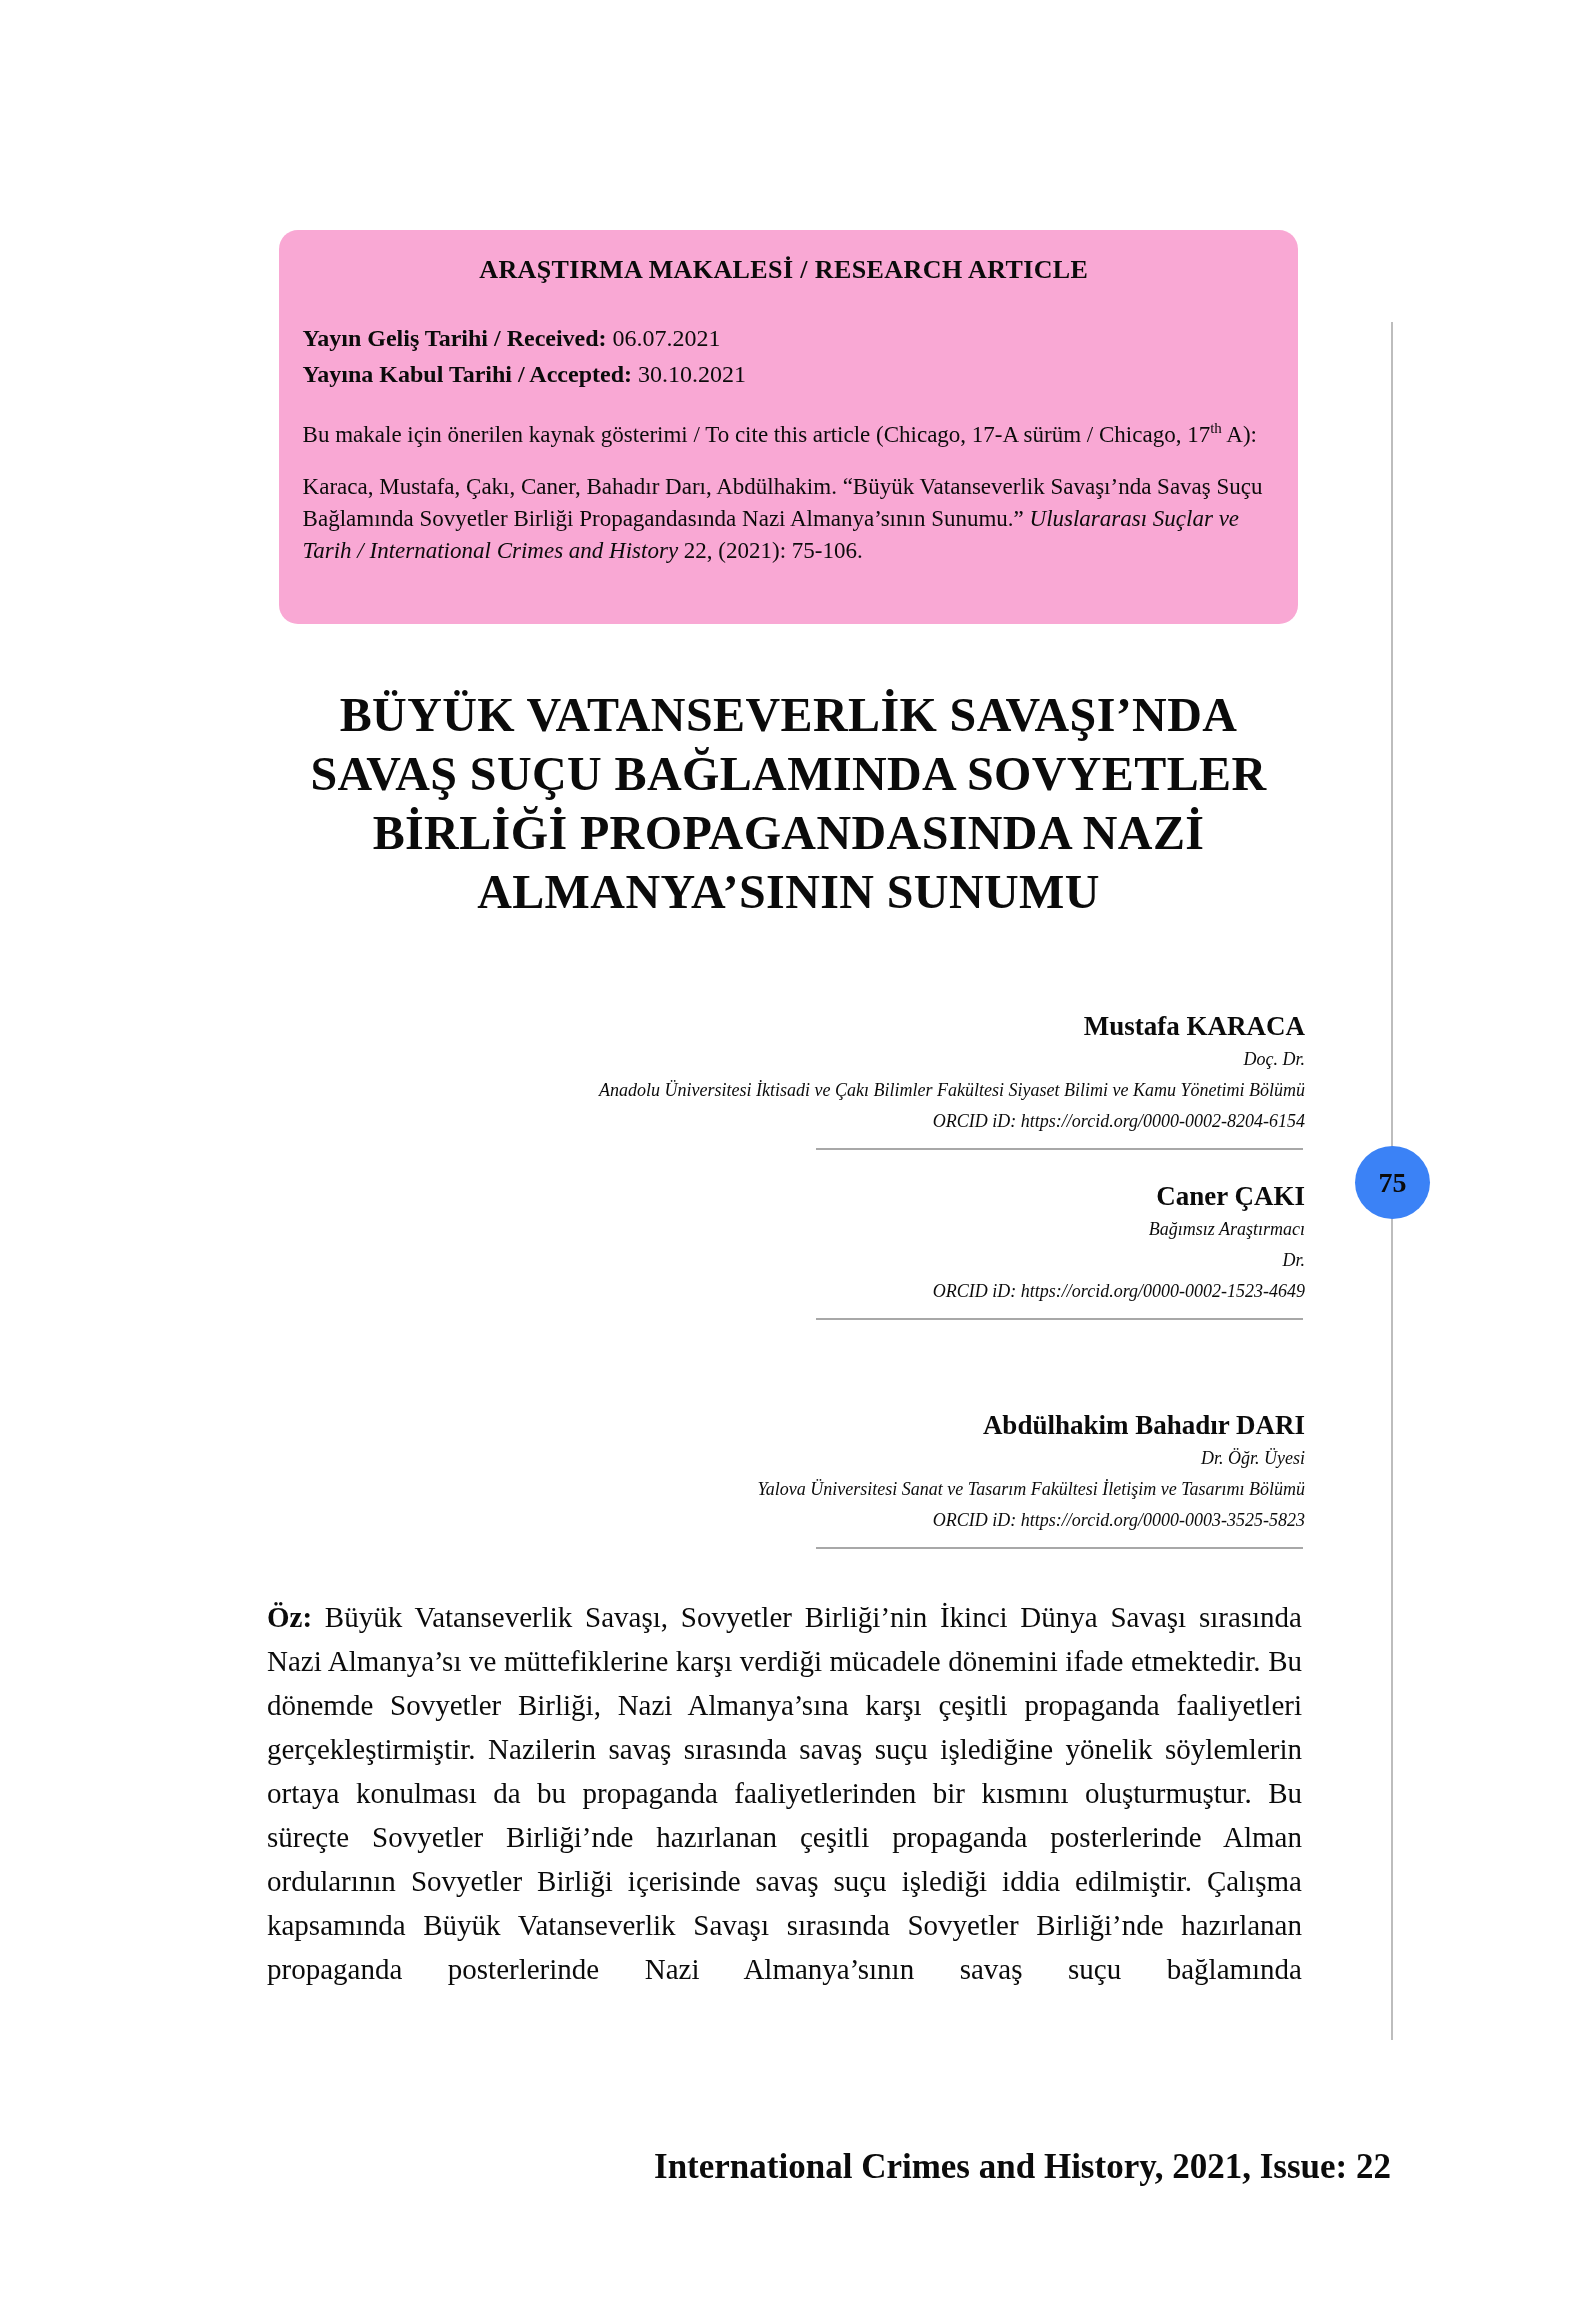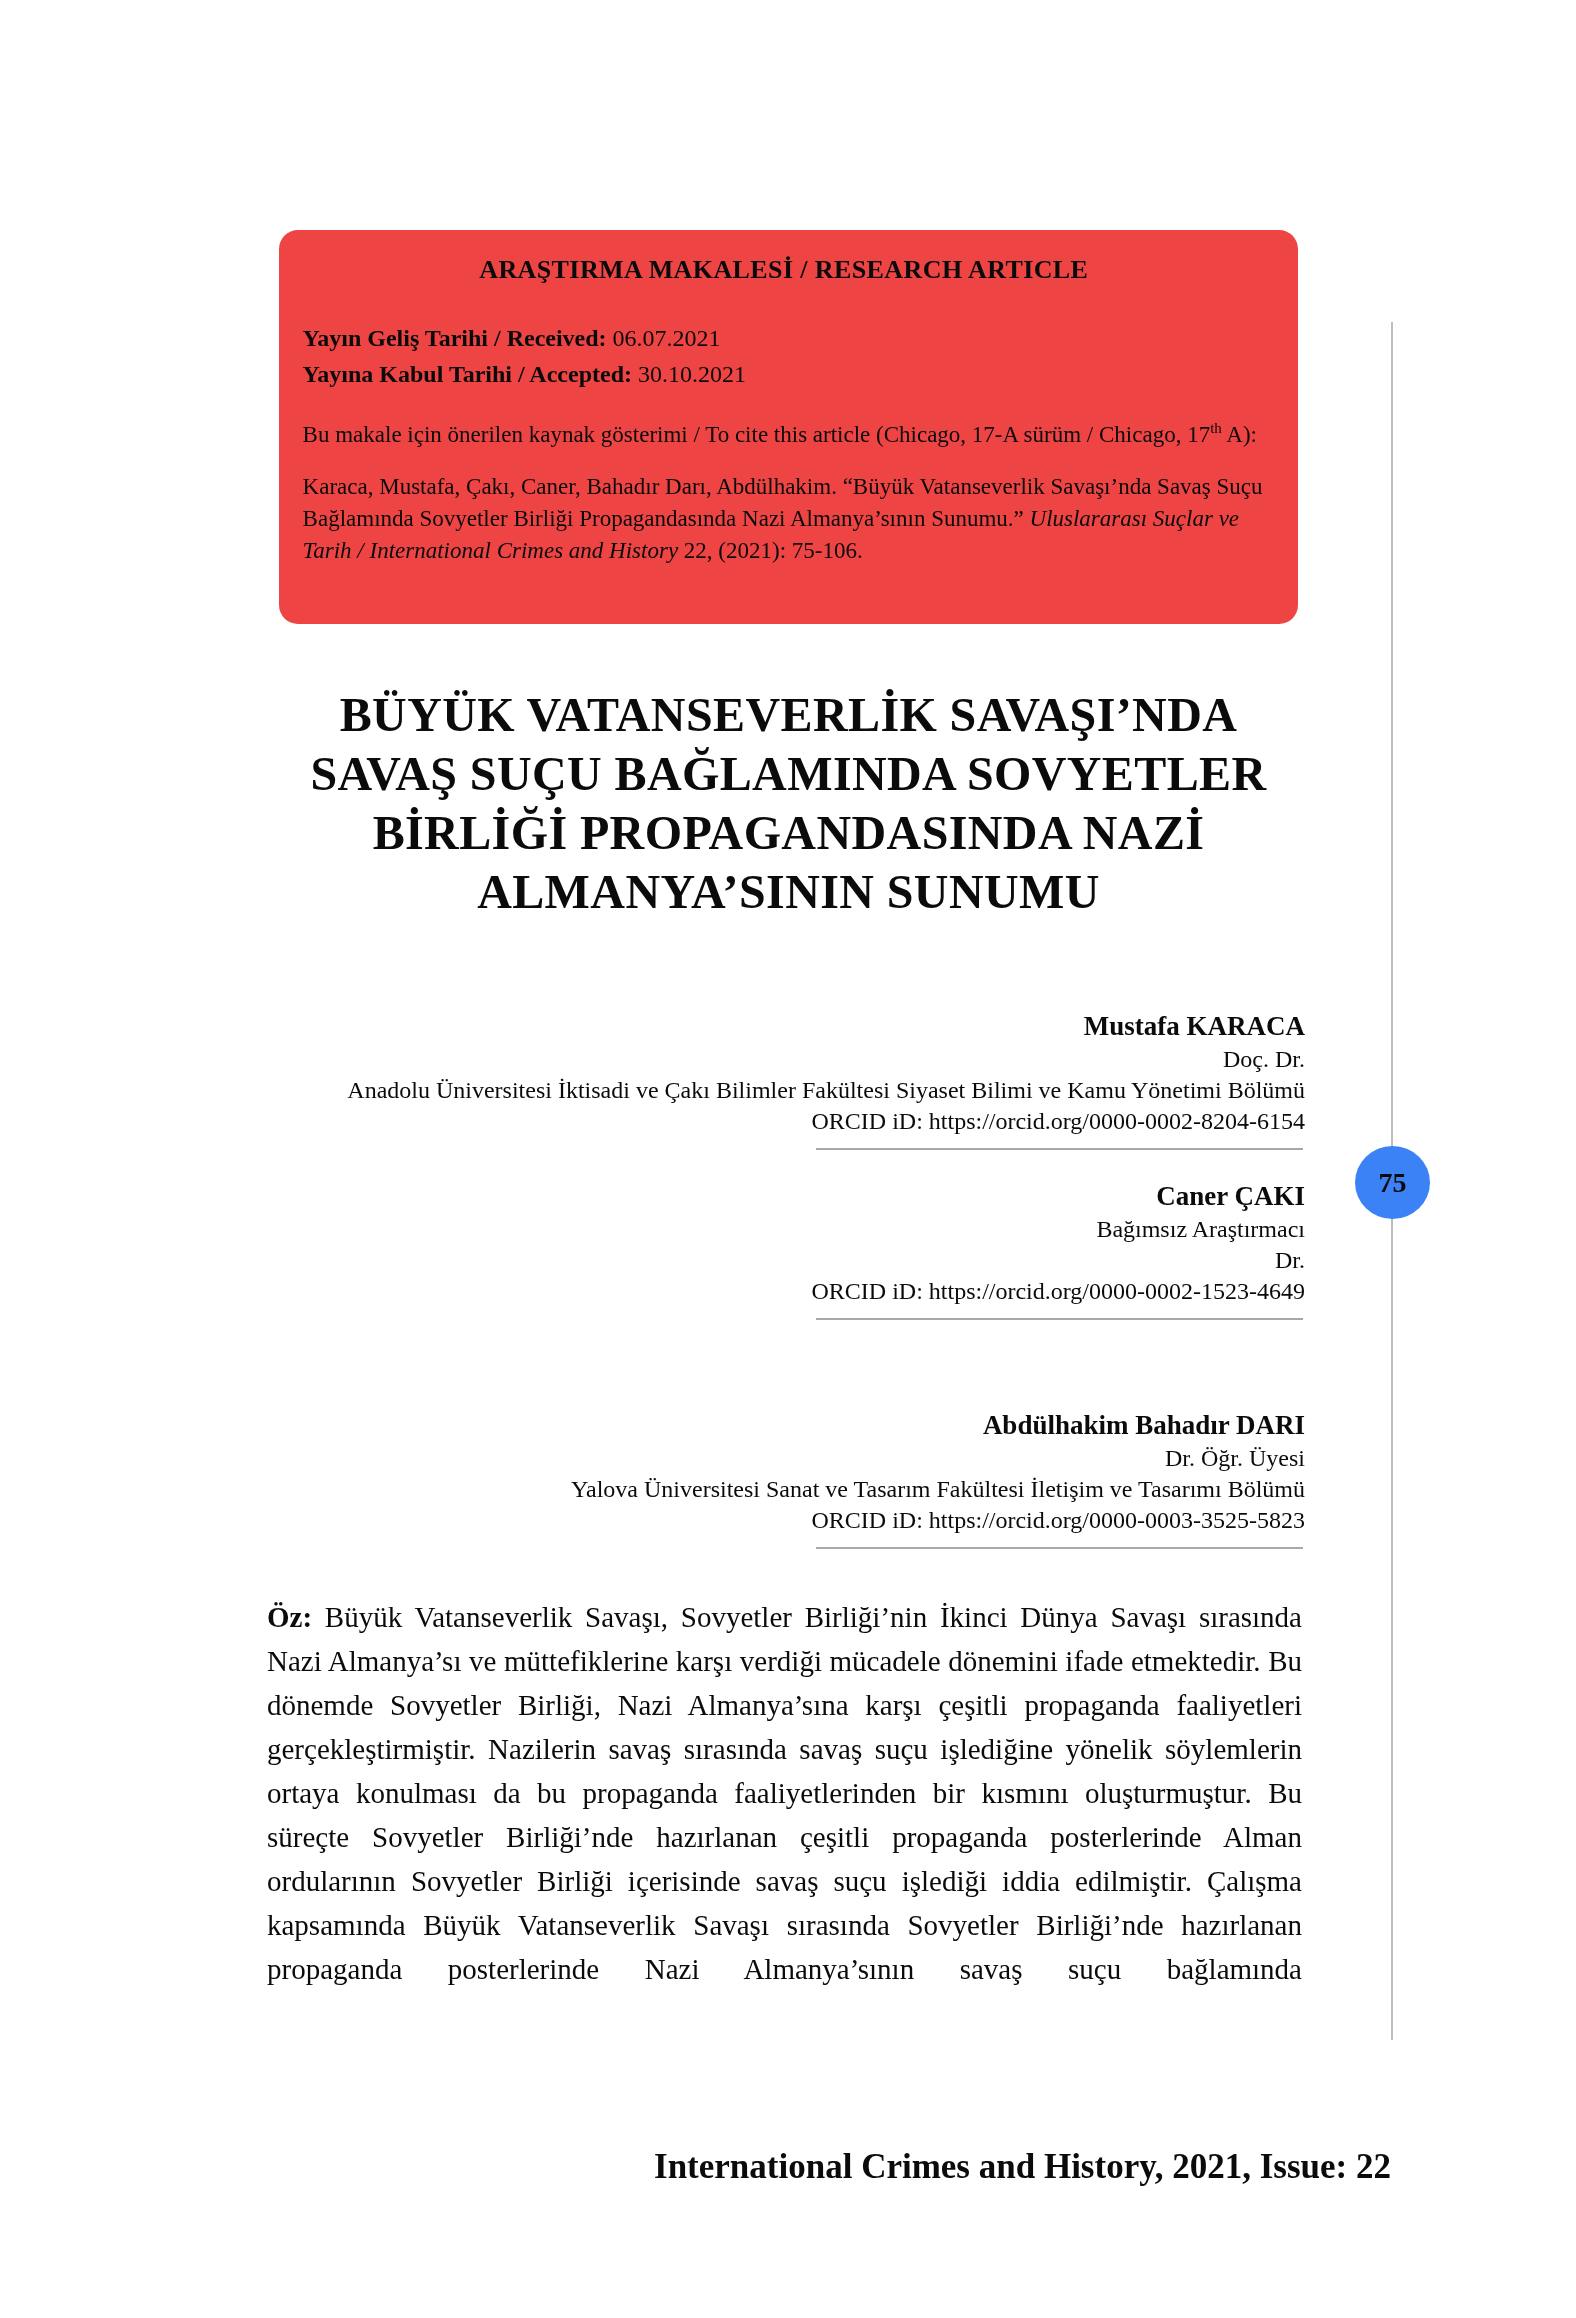--- a/index.html
+++ b/index.html
@@ -6,21 +6,21 @@
   body{
     width:1577px;height:2319px;position:relative;overflow:hidden;
     font-family:"Liberation Serif","DejaVu Serif",serif;
     color:#0b0b0b;
   }
   .abs{position:absolute;}
 
   
   .header-box{
     left:279px;top:230px;width:1019px;height:394px;
-    background:#ef4444;border-radius:19px;
+    background:#f9a8d4;border-radius:19px;
     box-sizing:border-box;padding:23.6px 33px 0 23.6px;
   }
   .type-banner{
     text-align:center;font-weight:bold;font-size:26px;line-height:31px;
     letter-spacing:0.4px;
   }
   .date-line{font-size:24px;line-height:36px;margin-top:0;}
   .date-line.first{margin-top:35px;}
   .date-line .lbl{font-weight:bold;}
   .date-line .val{font-weight:normal;}
@@ -31,21 +31,21 @@
 
   
   .article-title{
     left:267px;top:685px;width:1043px;text-align:center;
     font-weight:bold;font-size:48px;line-height:59px;letter-spacing:0.4px;
   }
 
   
   .author-block{left:267px;width:1038px;text-align:right;}
   .author-name{font-weight:bold;font-size:27px;line-height:35px;}
-  .author-sub{font-size:24px;line-height:31px;}
+  .author-sub{font-style:italic;font-size:18px;line-height:31px;}
   .author-divider{
     width:487px;height:0;border-top:2.4px solid #a8a8a8;
     margin:11px 1.6px 0 auto;
   }
   .a1{top:1009px;} .a2{top:1179px;} .a3{top:1408px;}
 
   
   .margin-rule{left:1391px;top:322px;width:2.4px;height:1718px;background:#bdbdbd;}
   .page-badge{
     left:1355px;top:1146px;width:75px;height:73px;border-radius:50%;

